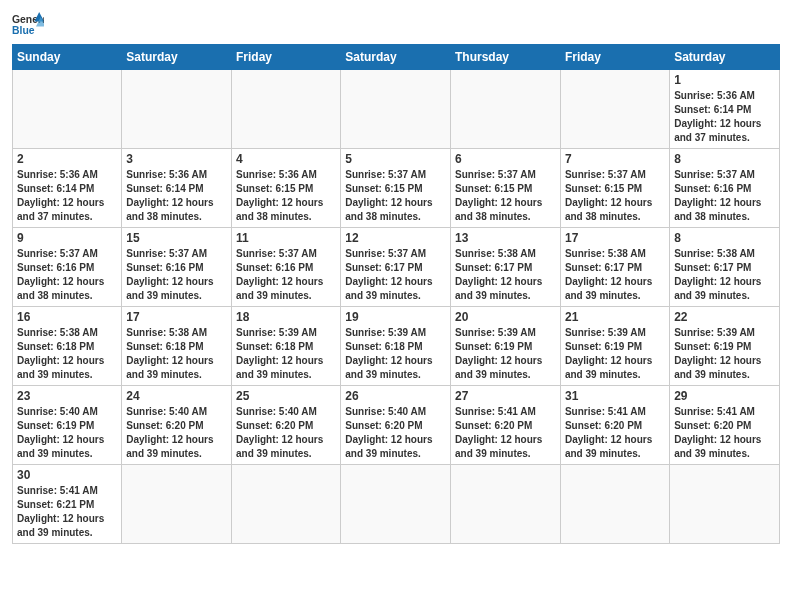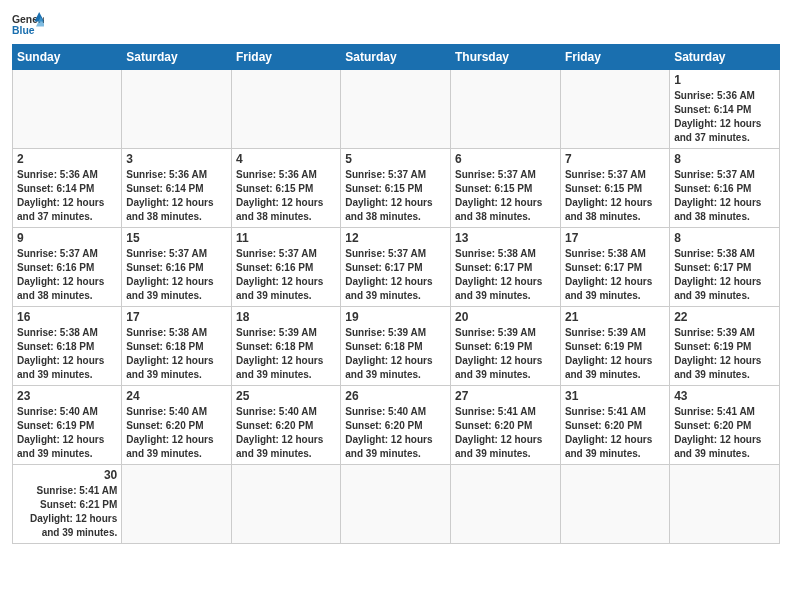--- a/index.html
+++ b/index.html
@@ -82,21 +82,20 @@
       font-size: 10px;
       color: #333;
       line-height: 1.4;
       font-weight: bold;
     }
     .week-row td {
       height: 72px;
     }
     .last-row td {
       height: 60px;
-      text-align: right;
     }
   </style>
 </head>
 <body>
 
 <div class="page">
   <div class="header">
     <div class="logo">
       <svg class="logo-icon" viewBox="0 0 40 34" xmlns="http://www.w3.org/2000/svg">
         <text x="0" y="16" font-size="13" font-weight="bold" fill="#333" font-family="Arial">General</text>
@@ -329,21 +328,21 @@
 and 39 minutes.</div>
           </td>
           <td>
             <span class="day-num">31</span>
             <div class="day-info" style="white-space: pre-line;">Sunrise: 5:41 AM
 Sunset: 6:20 PM
 Daylight: 12 hours
 and 39 minutes.</div>
           </td>
           <td>
-            <span class="day-num">43</span>
+            <span class="day-num">29</span>
             <div class="day-info" style="white-space: pre-line;">Sunrise: 5:41 AM
 Sunset: 6:20 PM
 Daylight: 12 hours
 and 39 minutes.</div>
           </td>
         </tr>
         <tr class="last-row">
           <td>
             <span class="day-num">30</span>
             <div class="day-info" style="white-space: pre-line;">Sunrise: 5:41 AM

